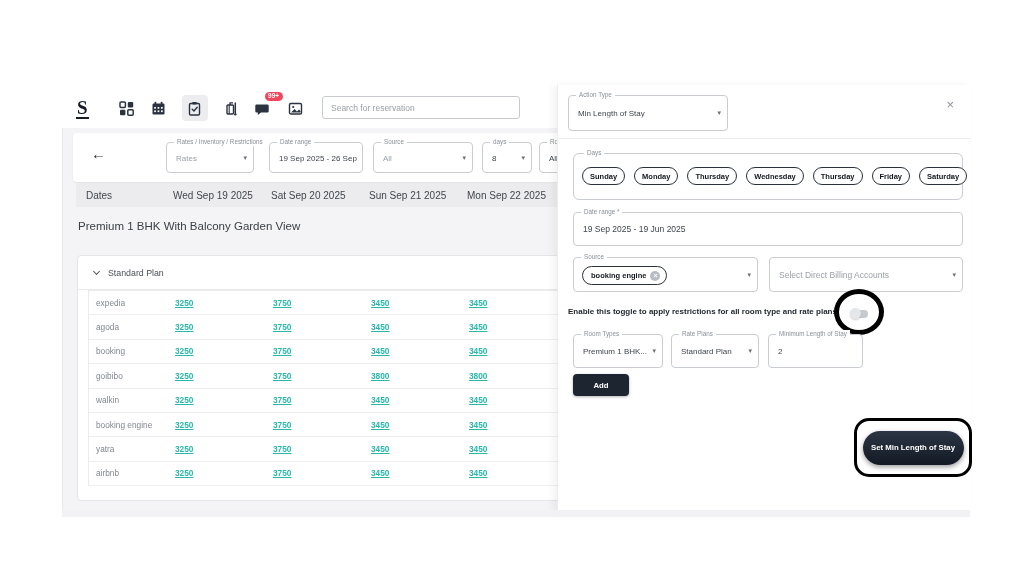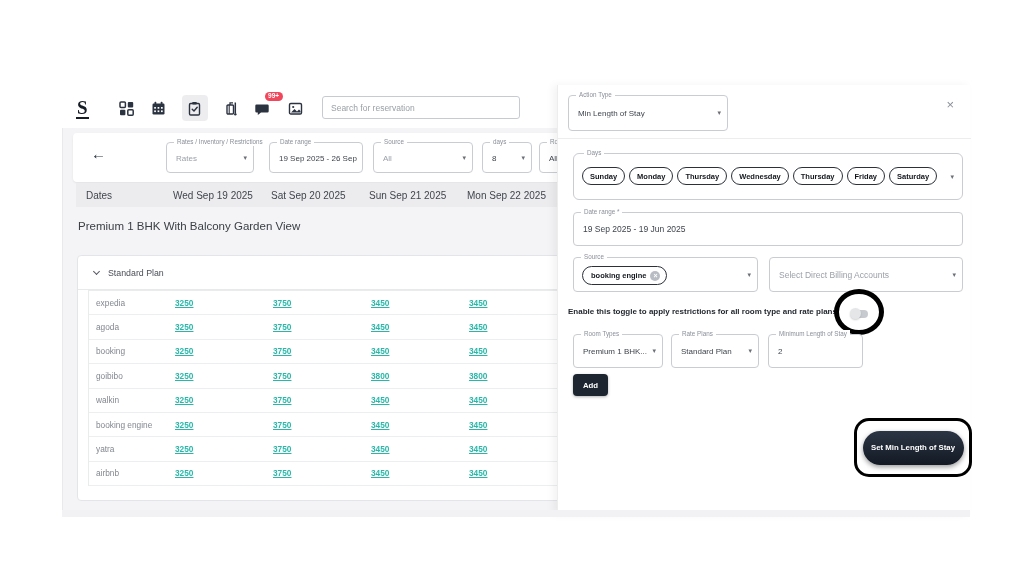--- a/index.html
+++ b/index.html
@@ -41,33 +41,33 @@
   .channel{font-size:8.3px;color:#82878f;white-space:nowrap}
   .rate-link{font-size:8.3px;font-weight:bold;color:#2ab7a9;text-decoration:underline;cursor:pointer;justify-self:start}
 
   
   .panel{position:absolute;left:557px;top:85px;width:413px;height:430px;background:#fff;border-left:1px solid #ededed;box-shadow:-4px 0 8px rgba(0,0,0,.05)}
   .close-x{position:absolute;right:16px;top:12px;font-size:13px;color:#8a8f98;cursor:pointer}
   .p-divider{position:absolute;left:0;top:53px;width:413px;border-top:1px solid #ededee}
 
   .days-field{position:absolute;left:15px;top:68px;width:390px;height:47px;border:1px solid #c9ccd1;border-radius:6px;background:#fff}
   .days-field .lab{position:absolute;top:-5px;left:10px;font-size:6.3px;color:#8a8f98;background:#fff;padding:0 3px}
-  .chips{position:absolute;left:8px;top:13px;right:22px;display:flex;gap:4px;align-items:center}
+  .chips{position:absolute;left:8px;top:13px;right:22px;display:flex;gap:9px;align-items:center}
   .chip{border:1.3px solid #2b313a;border-radius:11px;padding:3.5px 7px;font-size:7.5px;font-weight:bold;color:#12161c;white-space:nowrap;cursor:pointer;background:#fff}
   .days-field .arr{position:absolute;right:8px;top:50%;transform:translateY(-50%);font-size:7px;color:#6b7077}
 
   .src-chip{position:absolute;left:8px;top:8px;border:1.3px solid #2b313a;border-radius:11px;padding:3.5px 6px 3.5px 8px;font-size:7.5px;font-weight:bold;color:#12161c;display:flex;align-items:center;gap:4px;cursor:pointer;background:#fff}
   .chip-x{width:10px;height:10px;border-radius:50%;background:#b9bdc3;color:#fff;font-size:7px;display:flex;align-items:center;justify-content:center;line-height:1}
 
   .toggle-label{position:absolute;left:10px;top:222px;width:284px;font-size:8px;font-weight:bold;color:#1f242b;line-height:1.25}
   .switch{position:absolute;left:293px;top:225px;width:17px;height:8px;background:#9aa1aa;border-radius:5px;opacity:.55;cursor:pointer}
   .knob{position:absolute;left:-1px;top:-2px;width:11px;height:11px;border-radius:50%;background:#ced2d7;box-shadow:0 1px 2px rgba(0,0,0,.35)}
   .ellipse-annot{position:absolute;left:276px;top:204px;width:50px;height:46px;border:5px solid #000;border-radius:50%;pointer-events:none}
 
-  .add-btn{position:absolute;left:15px;top:289px;width:35px;height:22px;background:#1c2530;border-radius:4px;color:#fff;font-size:7.8px;font-weight:bold;display:flex;align-items:center;justify-content:center;cursor:pointer;box-shadow:0 1px 3px rgba(0,0,0,.3)}
+  .add-btn{position:absolute;left:15px;top:289px;width:56px;height:22px;background:#1c2530;border-radius:4px;color:#fff;font-size:7.8px;font-weight:bold;display:flex;align-items:center;justify-content:center;cursor:pointer;box-shadow:0 1px 3px rgba(0,0,0,.3)}
 
   .submit-annot{position:absolute;left:296px;top:333px;width:118px;height:59px;border:3.5px solid #000;border-radius:15px;background:#fff;display:flex;align-items:center;justify-content:center}
   .submit-btn{width:101px;height:34px;border-radius:17px;background:linear-gradient(#2c3544,#131a25);color:#fff;font-size:7.8px;font-weight:bold;display:flex;align-items:center;justify-content:center;cursor:pointer;box-shadow:0 2px 5px rgba(0,0,0,.4)}
 
   .bottom-strip{position:absolute;left:62px;top:510px;width:908px;height:7px;background:#f2f2f4}
 </style>
 </head>
 <body>
 
 <div class="stage">

